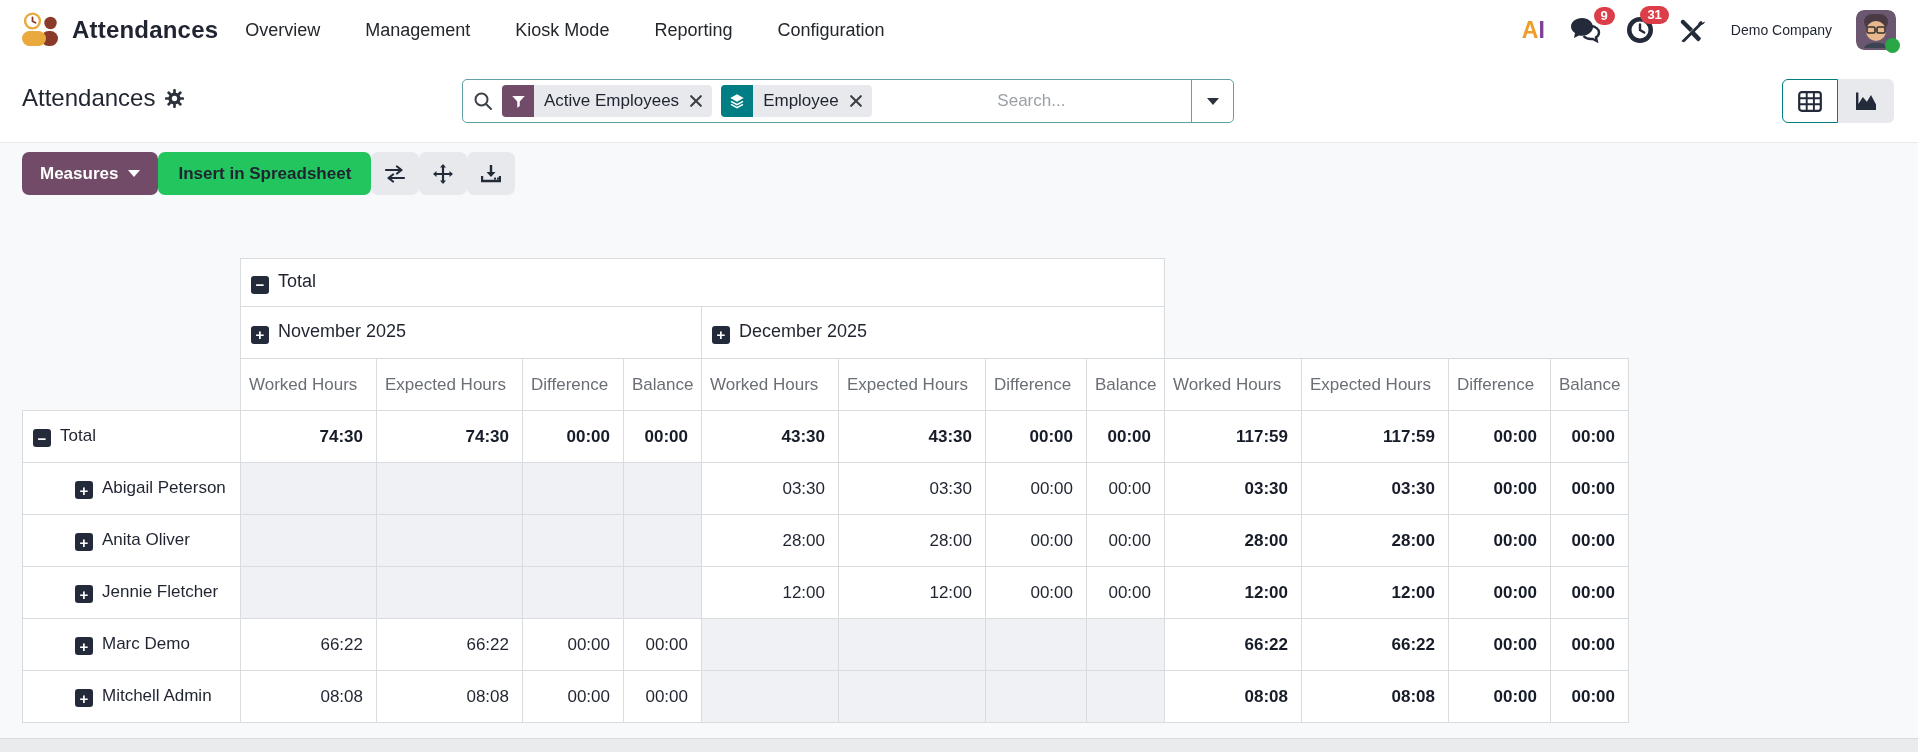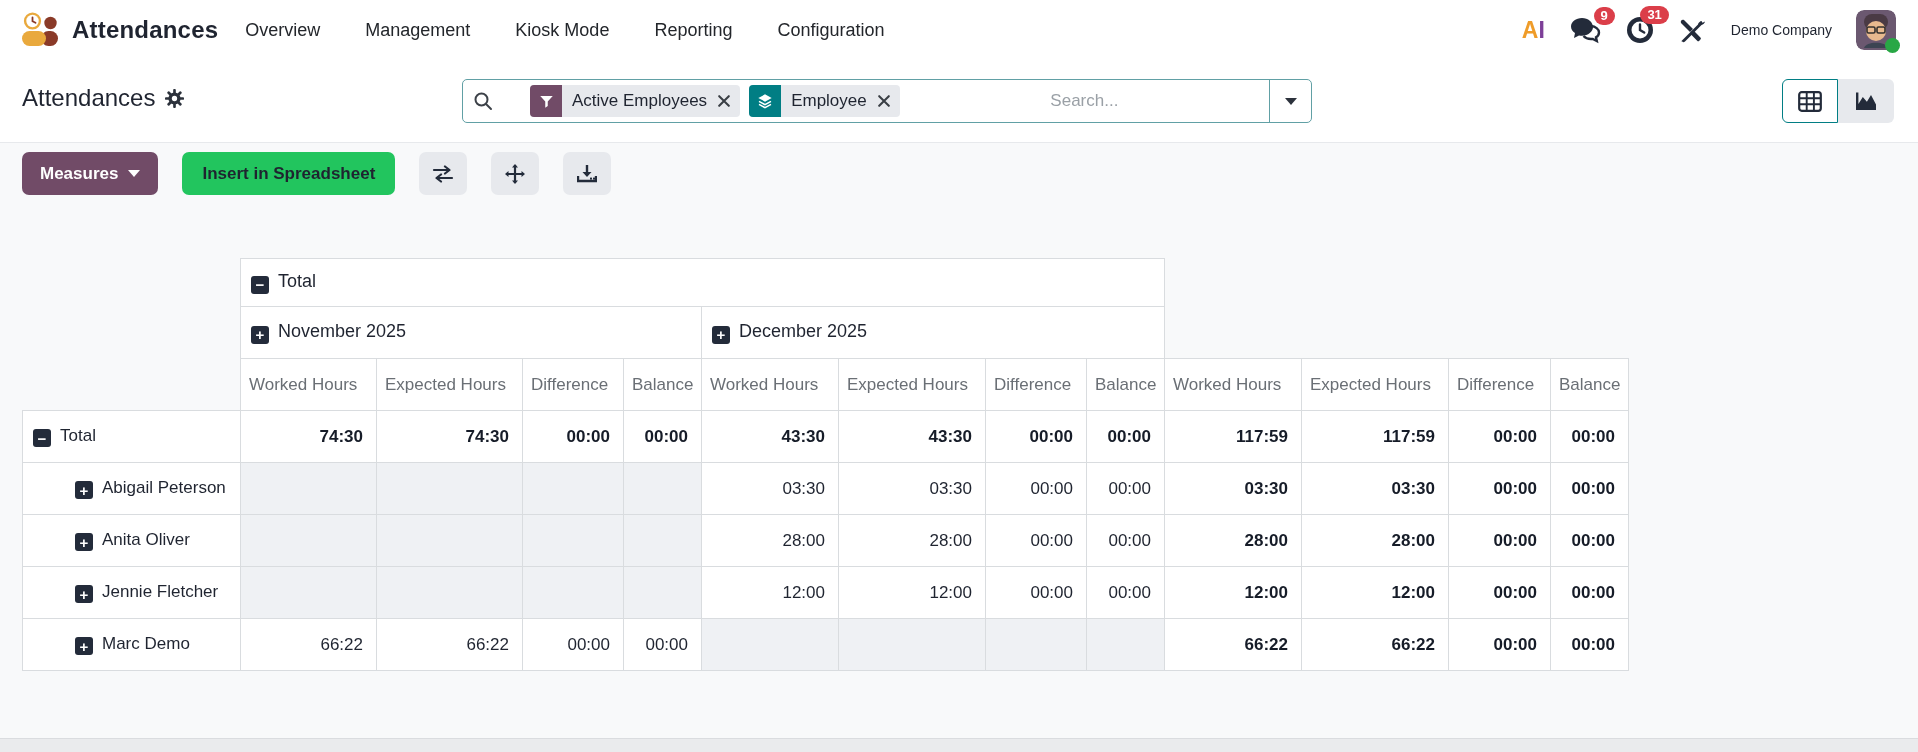--- a/index.html
+++ b/index.html
@@ -23,23 +23,23 @@
   .avatar-wrap { position:relative; }
   .avatar { width:40px; height:40px; border-radius:8px; display:block; }
   .status-dot { position:absolute; right:-4px; bottom:-3px; width:15px; height:15px;
     background:#28a745; border-radius:50%; }
 
   
   .controlbar { position:absolute; left:0; top:60px; width:1918px; height:83px;
     background:#fff; border-bottom:1px solid #e7e9ec; }
   .view-title { position:absolute; left:22px; top:24px; display:flex; align-items:center; gap:10px; }
   .view-title span.t { font-size:24px; color:#1f2430; }
-  .searchbar { position:absolute; left:462px; top:19px; width:850px; height:44px;
+  .searchbar { position:absolute; left:462px; top:19px; width:772px; height:44px;
     background:#fff; border:1px solid #61a0a5; border-radius:5px;
-    display:flex; align-items:center; padding-left:10px;gap:28px; }
+    display:flex; align-items:center; padding-left:10px; }
   .facet { display:flex; align-items:center; background:#e7e9ed; border-radius:4px;
     height:32px; margin-left:9px; overflow:hidden; flex:none; }
   .facet-icon { width:32px; height:32px; display:flex; align-items:center; justify-content:center; }
   .facet-label { font-size:17px; color:#1f2430; padding:0 9px 0 10px; white-space:nowrap; }
   .facet-x { padding:0 10px 0 2px; cursor:pointer; display:flex; align-items:center; }
   .search-input { flex:1; border:none; outline:none; font-size:17px; color:#1f2430;
     padding:0 10px; min-width:60px; font-family:"Liberation Sans", sans-serif;text-align:center; }
   .search-input::placeholder { color:#9aa0a6; }
   .search-caret { width:42px; height:100%; border-left:1px solid #61a0a5;
     display:flex; align-items:center; justify-content:center; cursor:pointer; flex:none; }
@@ -48,21 +48,21 @@
   .caret-down.white { border-top-color:#fff; }
   .view-switcher { position:absolute; right:24px; top:19px; display:flex; }
   .vs-btn { width:56px; height:44px; display:flex; align-items:center; justify-content:center;
     background:#e7e9ed; cursor:pointer; }
   .vs-btn.first { border-radius:6px 0 0 6px; }
   .vs-btn.last  { border-radius:0 6px 6px 0; }
   .vs-btn.active { background:#fff; border:1px solid #017e84; }
 
   
   .main { position:absolute; left:0; top:143px; width:1918px; height:595px; background:#f8f9fa; }
-  .toolbar { position:absolute; left:22px; top:9px; display:flex; align-items:flex-start; gap:24px; }
+  .toolbar { position:absolute; left:22px; top:9px; display:flex; align-items:flex-start; gap:0; }
   .btn { height:43px; border:none; border-radius:7px; font-size:17px; font-weight:700;
     font-family:"Liberation Sans", sans-serif; cursor:pointer; display:inline-flex;
     align-items:center; justify-content:center; }
   .btn-primary { background:#714b67; color:#fff; padding:0 18px; gap:10px; }
   .btn-light { background:#22c55e; color:#1f2430; padding:0 20px; }
   .btn-icon { background:#e7e9ed; width:48px; padding:0; }
 
   
   .pivot-wrap { position:absolute; left:22px; top:77px;margin-top:38px; }
   table.pivot { border-collapse:collapse; table-layout:fixed; background:transparent; }
@@ -368,18 +368,33 @@
             <td class="b cell" colspan="1">00:00</td>
             <td class="b cell empty" colspan="1"></td>
             <td class="b cell empty" colspan="1"></td>
             <td class="b cell empty" colspan="1"></td>
             <td class="b cell empty" colspan="1"></td>
             <td class="b cell bold" colspan="1">66:22</td>
             <td class="b cell bold" colspan="1">66:22</td>
             <td class="b cell bold" colspan="1">00:00</td>
             <td class="b cell bold" colspan="1">00:00</td>
           </tr>
+          <tr>
+            <td class="b rowhead indent" colspan="1"><span class="sq">+</span>Mitchell Admin</td>
+            <td class="b cell" colspan="1">08:08</td>
+            <td class="b cell" colspan="1">08:08</td>
+            <td class="b cell" colspan="1">00:00</td>
+            <td class="b cell" colspan="1">00:00</td>
+            <td class="b cell empty" colspan="1"></td>
+            <td class="b cell empty" colspan="1"></td>
+            <td class="b cell empty" colspan="1"></td>
+            <td class="b cell empty" colspan="1"></td>
+            <td class="b cell bold" colspan="1">08:08</td>
+            <td class="b cell bold" colspan="1">08:08</td>
+            <td class="b cell bold" colspan="1">00:00</td>
+            <td class="b cell bold" colspan="1">00:00</td>
+          </tr>
         </tbody>
       </table>
   </div>
 </div>
 
 <div class="bottom-strip"></div>
 
 </body></html>

